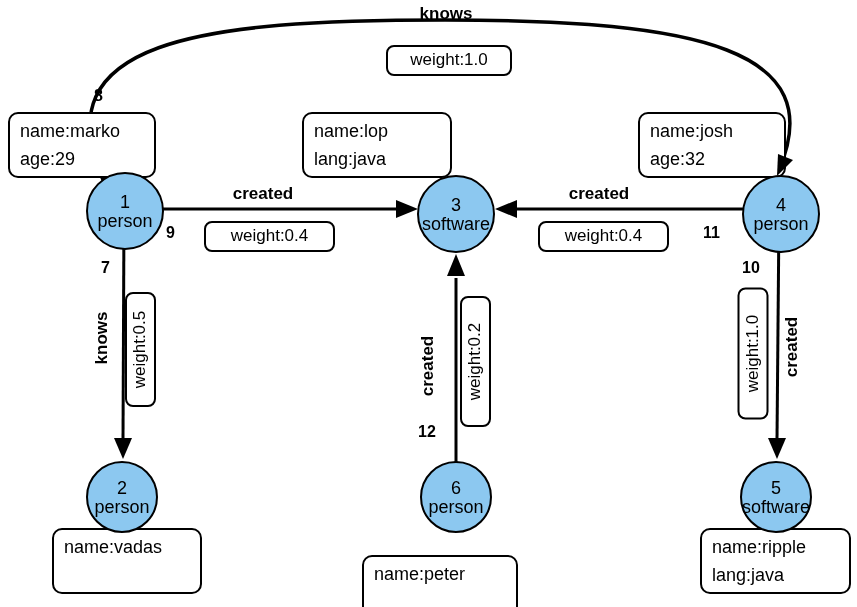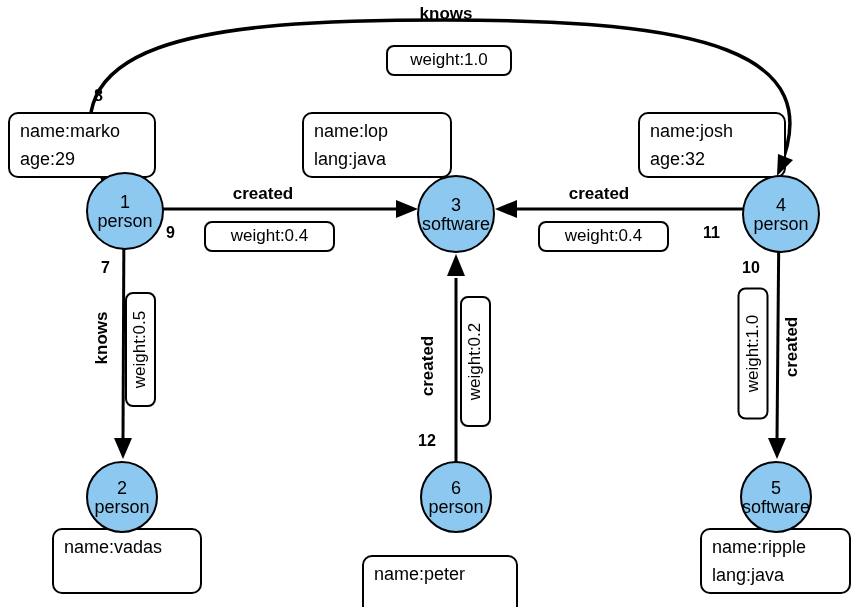--- a/index.html
+++ b/index.html
@@ -91,21 +91,21 @@
   <div class="edge-label" style="left:564px;top:184px;width:70px">created</div>
   <div class="edge-label vrot" style="left:72px;top:328px;width:60px;height:20px">knows</div>
   <div class="edge-label vrot" style="left:757px;top:337px;width:70px;height:20px">created</div>
   <div class="edge-label vrot" style="left:393px;top:356px;width:70px;height:20px">created</div>
 
   <div class="edge-id" style="left:94px;top:87px">8</div>
   <div class="edge-id" style="left:166px;top:224px">9</div>
   <div class="edge-id" style="left:703px;top:224px">11</div>
   <div class="edge-id" style="left:101px;top:259px">7</div>
   <div class="edge-id" style="left:742px;top:259px">10</div>
-  <div class="edge-id" style="left:418px;top:432px">12</div>
+  <div class="edge-id" style="left:418px;top:423px">12</div>
 
   <svg class="layer" style="z-index:3" width="857" height="607" viewBox="0 0 857 607">
     <polygon class="arrowhead" points="777,176 793,160 778,154"></polygon>
     <polygon class="arrowhead" points="418,209 396,200 396,218"></polygon>
     <polygon class="arrowhead" points="495,209 517,200 517,218"></polygon>
     <polygon class="arrowhead" points="123,459 114,438 132,438"></polygon>
     <polygon class="arrowhead" points="777,459 768,438 786,438"></polygon>
     <polygon class="arrowhead" points="456,254 447,276 465,276"></polygon>
   </svg>
 

